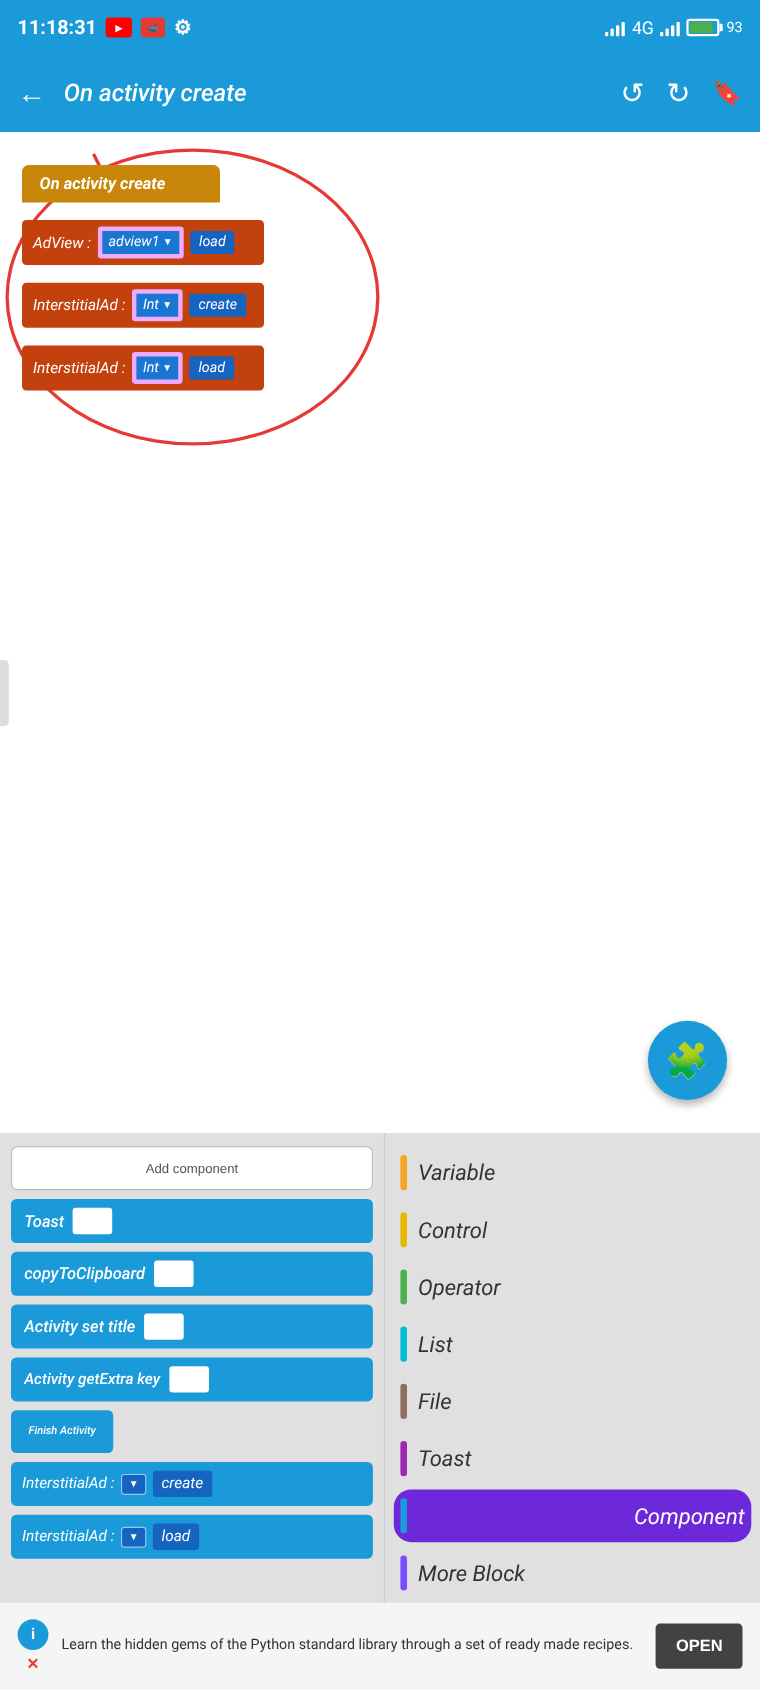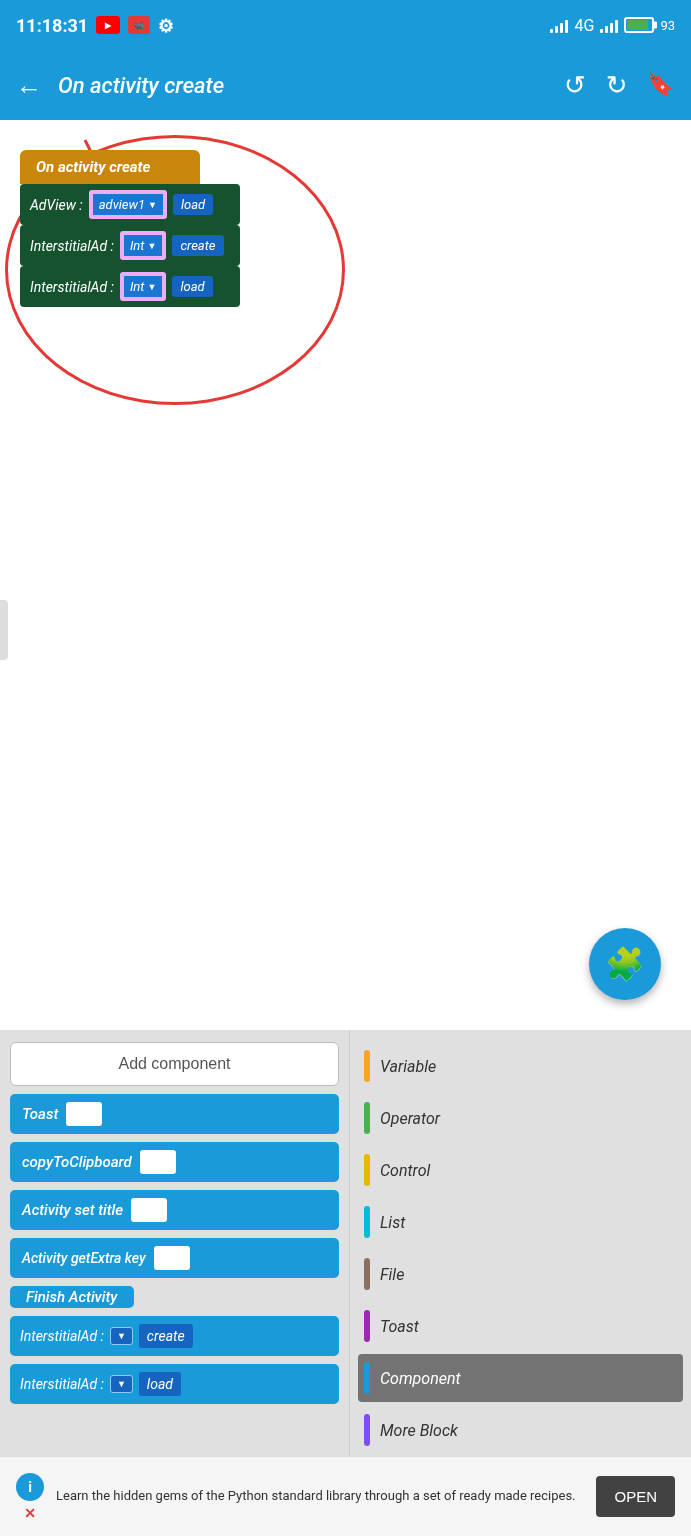--- a/index.html
+++ b/index.html
@@ -159,27 +159,27 @@
       font-style: italic;
       font-weight: bold;
       font-size: 15px;
       padding: 8px 16px;
       border-radius: 6px 6px 0 0;
       display: inline-block;
       min-width: 180px;
     }
 
     .block-action {
-      background: #14532d;
+      background: #c2410c;
       color: #fff;
       font-style: italic;
       font-size: 14px;
       padding: 6px 10px;
       border-radius: 4px;
-      margin-top: 0;
+      margin-top: 16px;
       display: flex;
       align-items: center;
       gap: 6px;
       min-width: 220px;
     }
     .block-dropdown {
       background: #1976d2;
       border: 4px solid #f0abfc;
       color: #fff;
       font-size: 13px;
@@ -254,21 +254,21 @@
       gap: 8px;
       overflow-y: auto;
       border-right: 1px solid #ccc;
     }
     .add-component-btn {
       background: #fff;
       border: 1px solid #bbb;
       border-radius: 6px;
       padding: 12px;
       text-align: center;
-      font-size: 16px;
+      font-size: 12px;
       color: #555;
       cursor: pointer;
     }
     .code-block {
       background: #1a9ad9;
       color: #fff;
       padding: 8px 12px;
       border-radius: 5px;
       font-size: 15px;
       font-style: italic;
@@ -295,23 +295,23 @@
       font-weight: 500;
       display: flex;
       align-items: center;
       gap: 8px;
       cursor: pointer;
       min-width: 280px;
     }
     .finish-block {
       background: #1a9ad9;
       color: #fff;
-      padding: 2px 16px;
+      padding: 14px 16px;
       border-radius: 5px;
-      font-size: 15px;
+      font-size: 10px;
       font-style: italic;
       font-weight: 500;
       cursor: pointer;
       display: inline-block;
       width: fit-content;
     }
     .interstitial-block {
       background: #1a9ad9;
       color: #fff;
       padding: 8px 10px;
@@ -349,33 +349,34 @@
     }
     .category-item {
       display: flex;
       align-items: center;
       gap: 10px;
       padding: 8px 6px;
       cursor: pointer;
       border-radius: 4px;
     }
     .category-item.active {
-      background: #737373;
-      border-radius: 4px;
+      background: #6d28d9;
+      border-radius: 16px;
+      justify-content: space-between;
     }
     .category-item.active .cat-label {
       color: #fff;
     }
     .cat-dot {
       width: 6px;
       height: 32px;
       border-radius: 3px;
     }
     .cat-label {
-      font-size: 16px;
+      font-size: 20px;
       font-style: italic;
       color: #333;
     }
 
     
     .ad-banner {
       position: absolute;
       bottom: 0;
       left: 0;
       right: 0;
@@ -406,21 +407,21 @@
       color: #333;
       line-height: 1.4;
     }
     .ad-open-btn {
       background: #424242;
       color: #fff;
       border: none;
       padding: 12px 18px;
       border-radius: 4px;
       font-size: 15px;
-      font-weight: normal;
+      font-weight: bold;
       cursor: pointer;
       flex-shrink: 0;
     }
 
     
     .scroll-indicator {
       position: absolute;
       left: 0;
       top: 50%;
       transform: translateY(-50%);
@@ -563,27 +564,27 @@
 
   <div class="categories-panel">
 
     <div class="category-item">
       <div class="cat-dot" style="background:#f5a623;"></div>
       <span class="cat-label">Variable</span>
     </div>
 
 
     <div class="category-item">
+      <div class="cat-dot" style="background:#e6b800;"></div>
+      <span class="cat-label">Control</span>
+    </div>
+
+    <div class="category-item">
       <div class="cat-dot" style="background:#4caf50;"></div>
       <span class="cat-label">Operator</span>
-    </div>
-
-    <div class="category-item">
-      <div class="cat-dot" style="background:#e6b800;"></div>
-      <span class="cat-label">Control</span>
     </div>
 
     <div class="category-item">
       <div class="cat-dot" style="background:#00bcd4;"></div>
       <span class="cat-label">List</span>
     </div>
 
     <div class="category-item">
       <div class="cat-dot" style="background:#8d6e63;"></div>
       <span class="cat-label">File</span>

